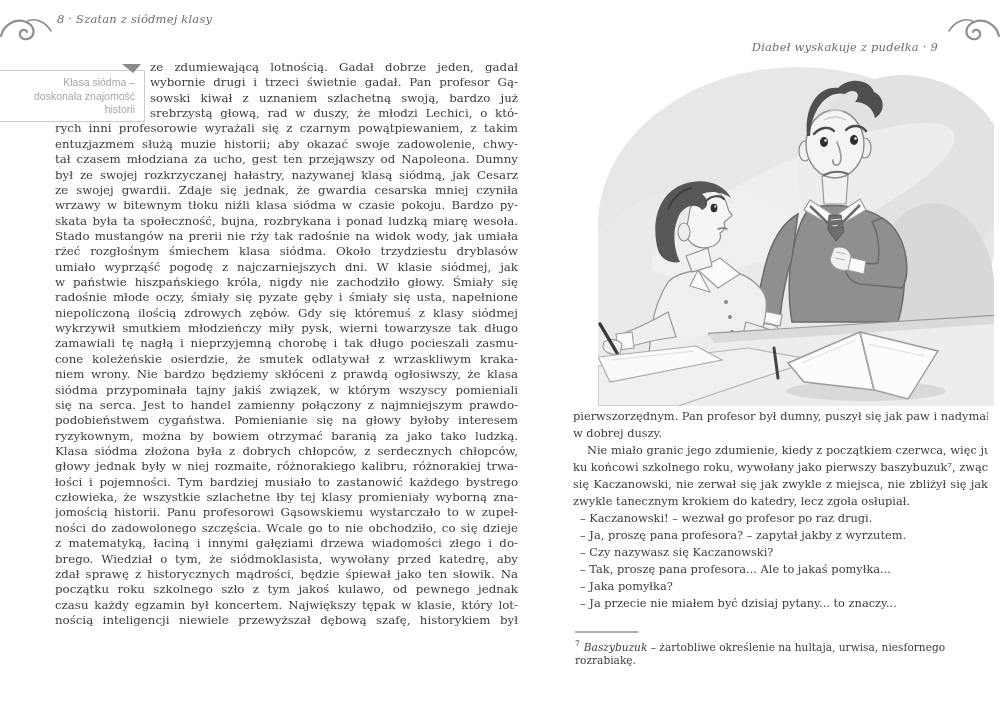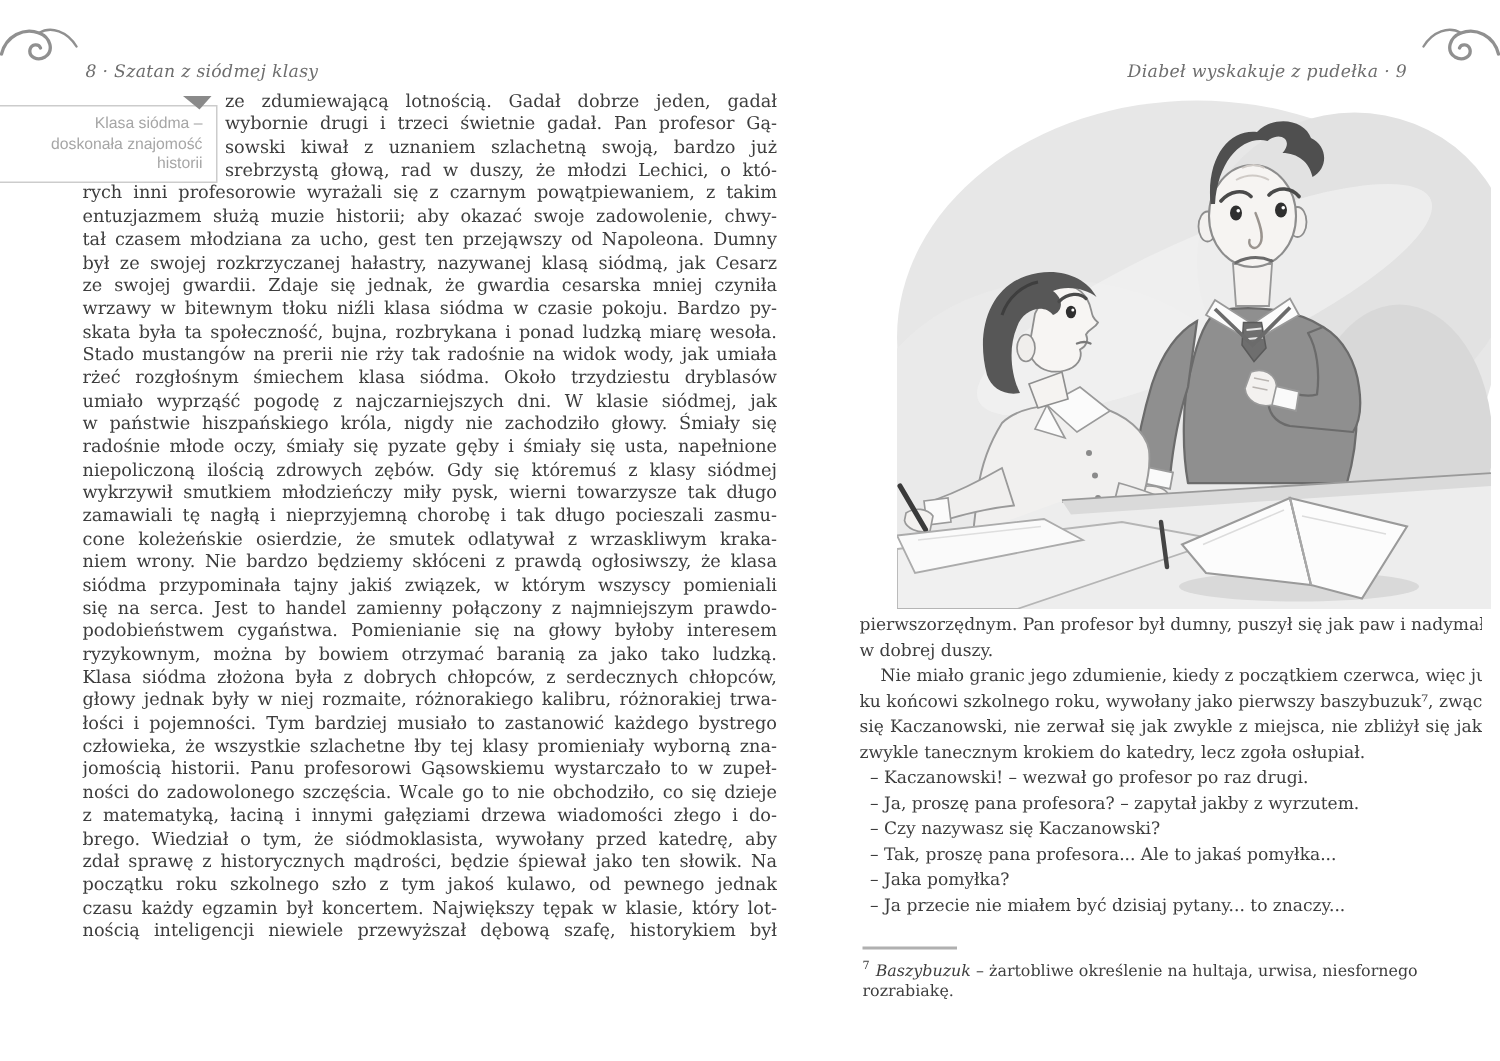--- a/index.html
+++ b/index.html
@@ -4,25 +4,25 @@
 <style>
   html,body{margin:0;padding:0;}
   body{
     width:1000px;height:707px;position:relative;background:#ffffff;
     font-family:"DejaVu Serif", serif;color:#3d3d3d;overflow:hidden;
   }
   .spread{position:absolute;inset:0;}
 
   
   .running-head{
-    position:absolute;top:40px;font-style:italic;font-size:11.5px;
+    position:absolute;top:12px;font-style:italic;font-size:11.5px;
     color:#6e6e6e;letter-spacing:.2px;white-space:nowrap;
   }
   .left-head{left:57px;}
-  .right-head{right:62px;text-align:right;}
+  .right-head{right:62px;text-align:right;margin-top:28px;}
   .corner-flourish{position:absolute;top:14px;width:52px;height:30px;color:#909090;}
   .corner-flourish.left{left:0;}
   .corner-flourish.right{right:0;transform:scaleX(-1);}
 
   
   .margin-note{
     position:absolute;left:-8px;top:70px;width:153px;height:52px;
     border:1px solid #cccccc;background:#ffffff;box-sizing:border-box;
   }
   .margin-note .line{

